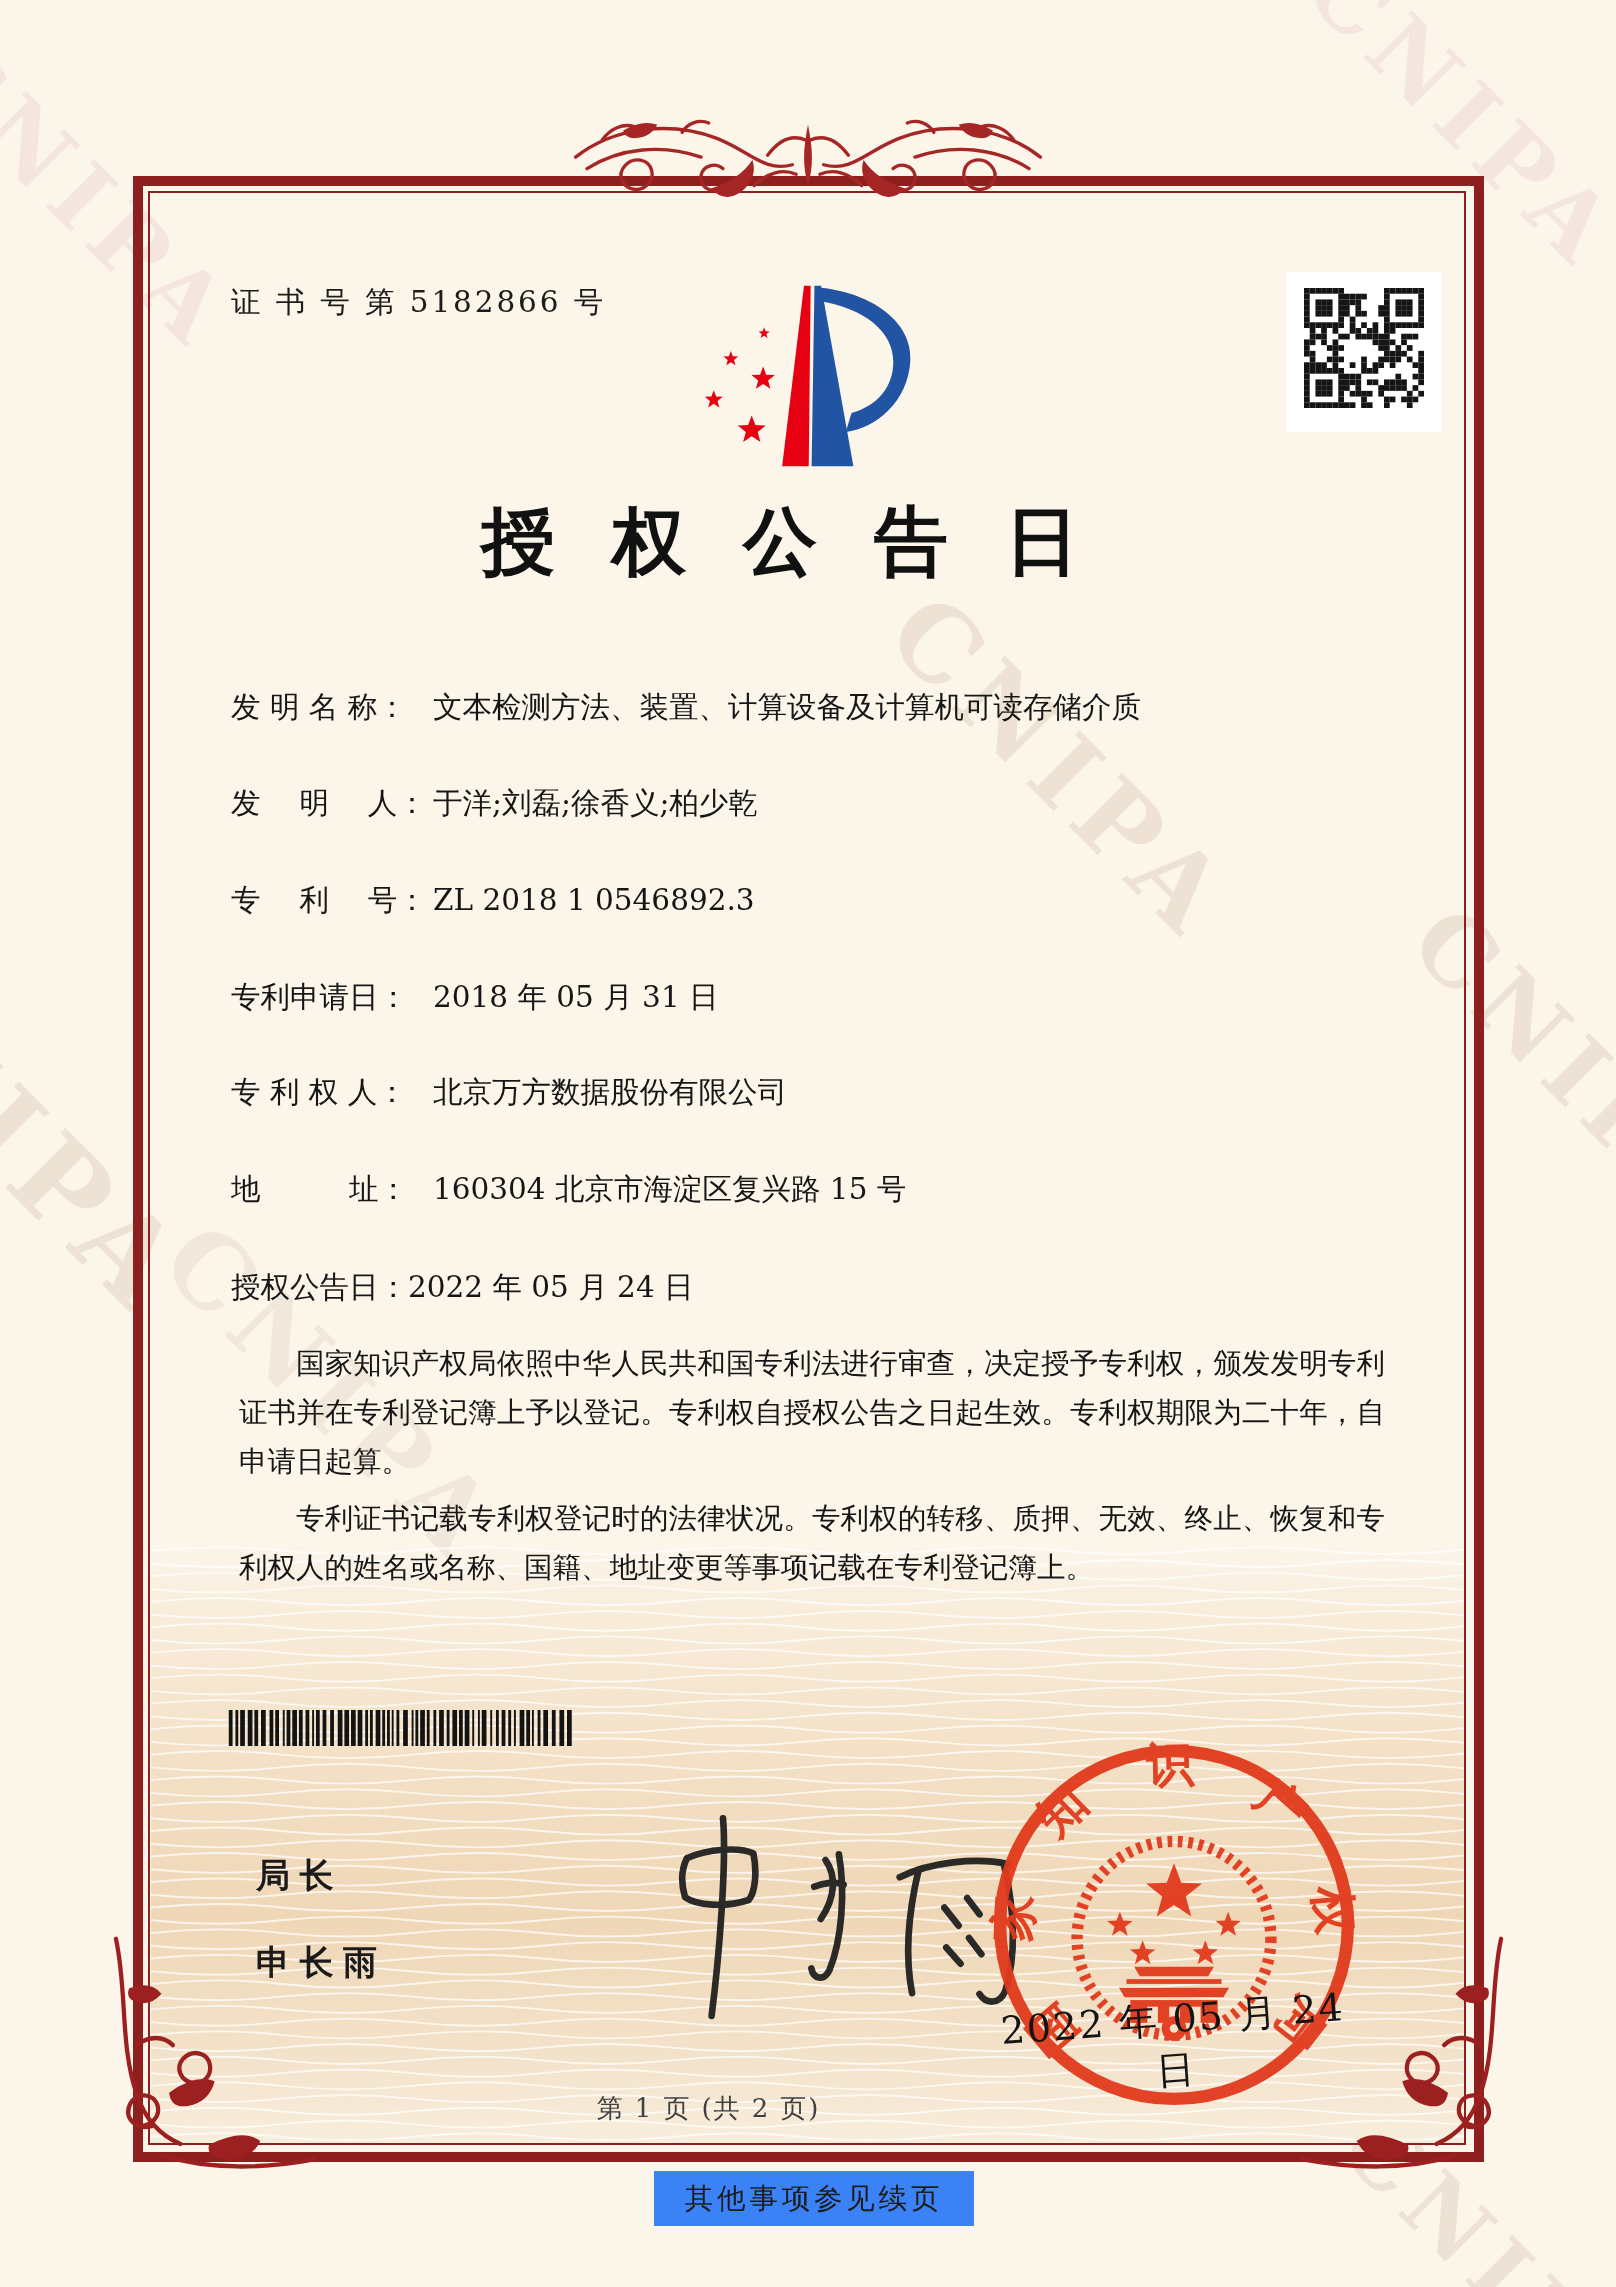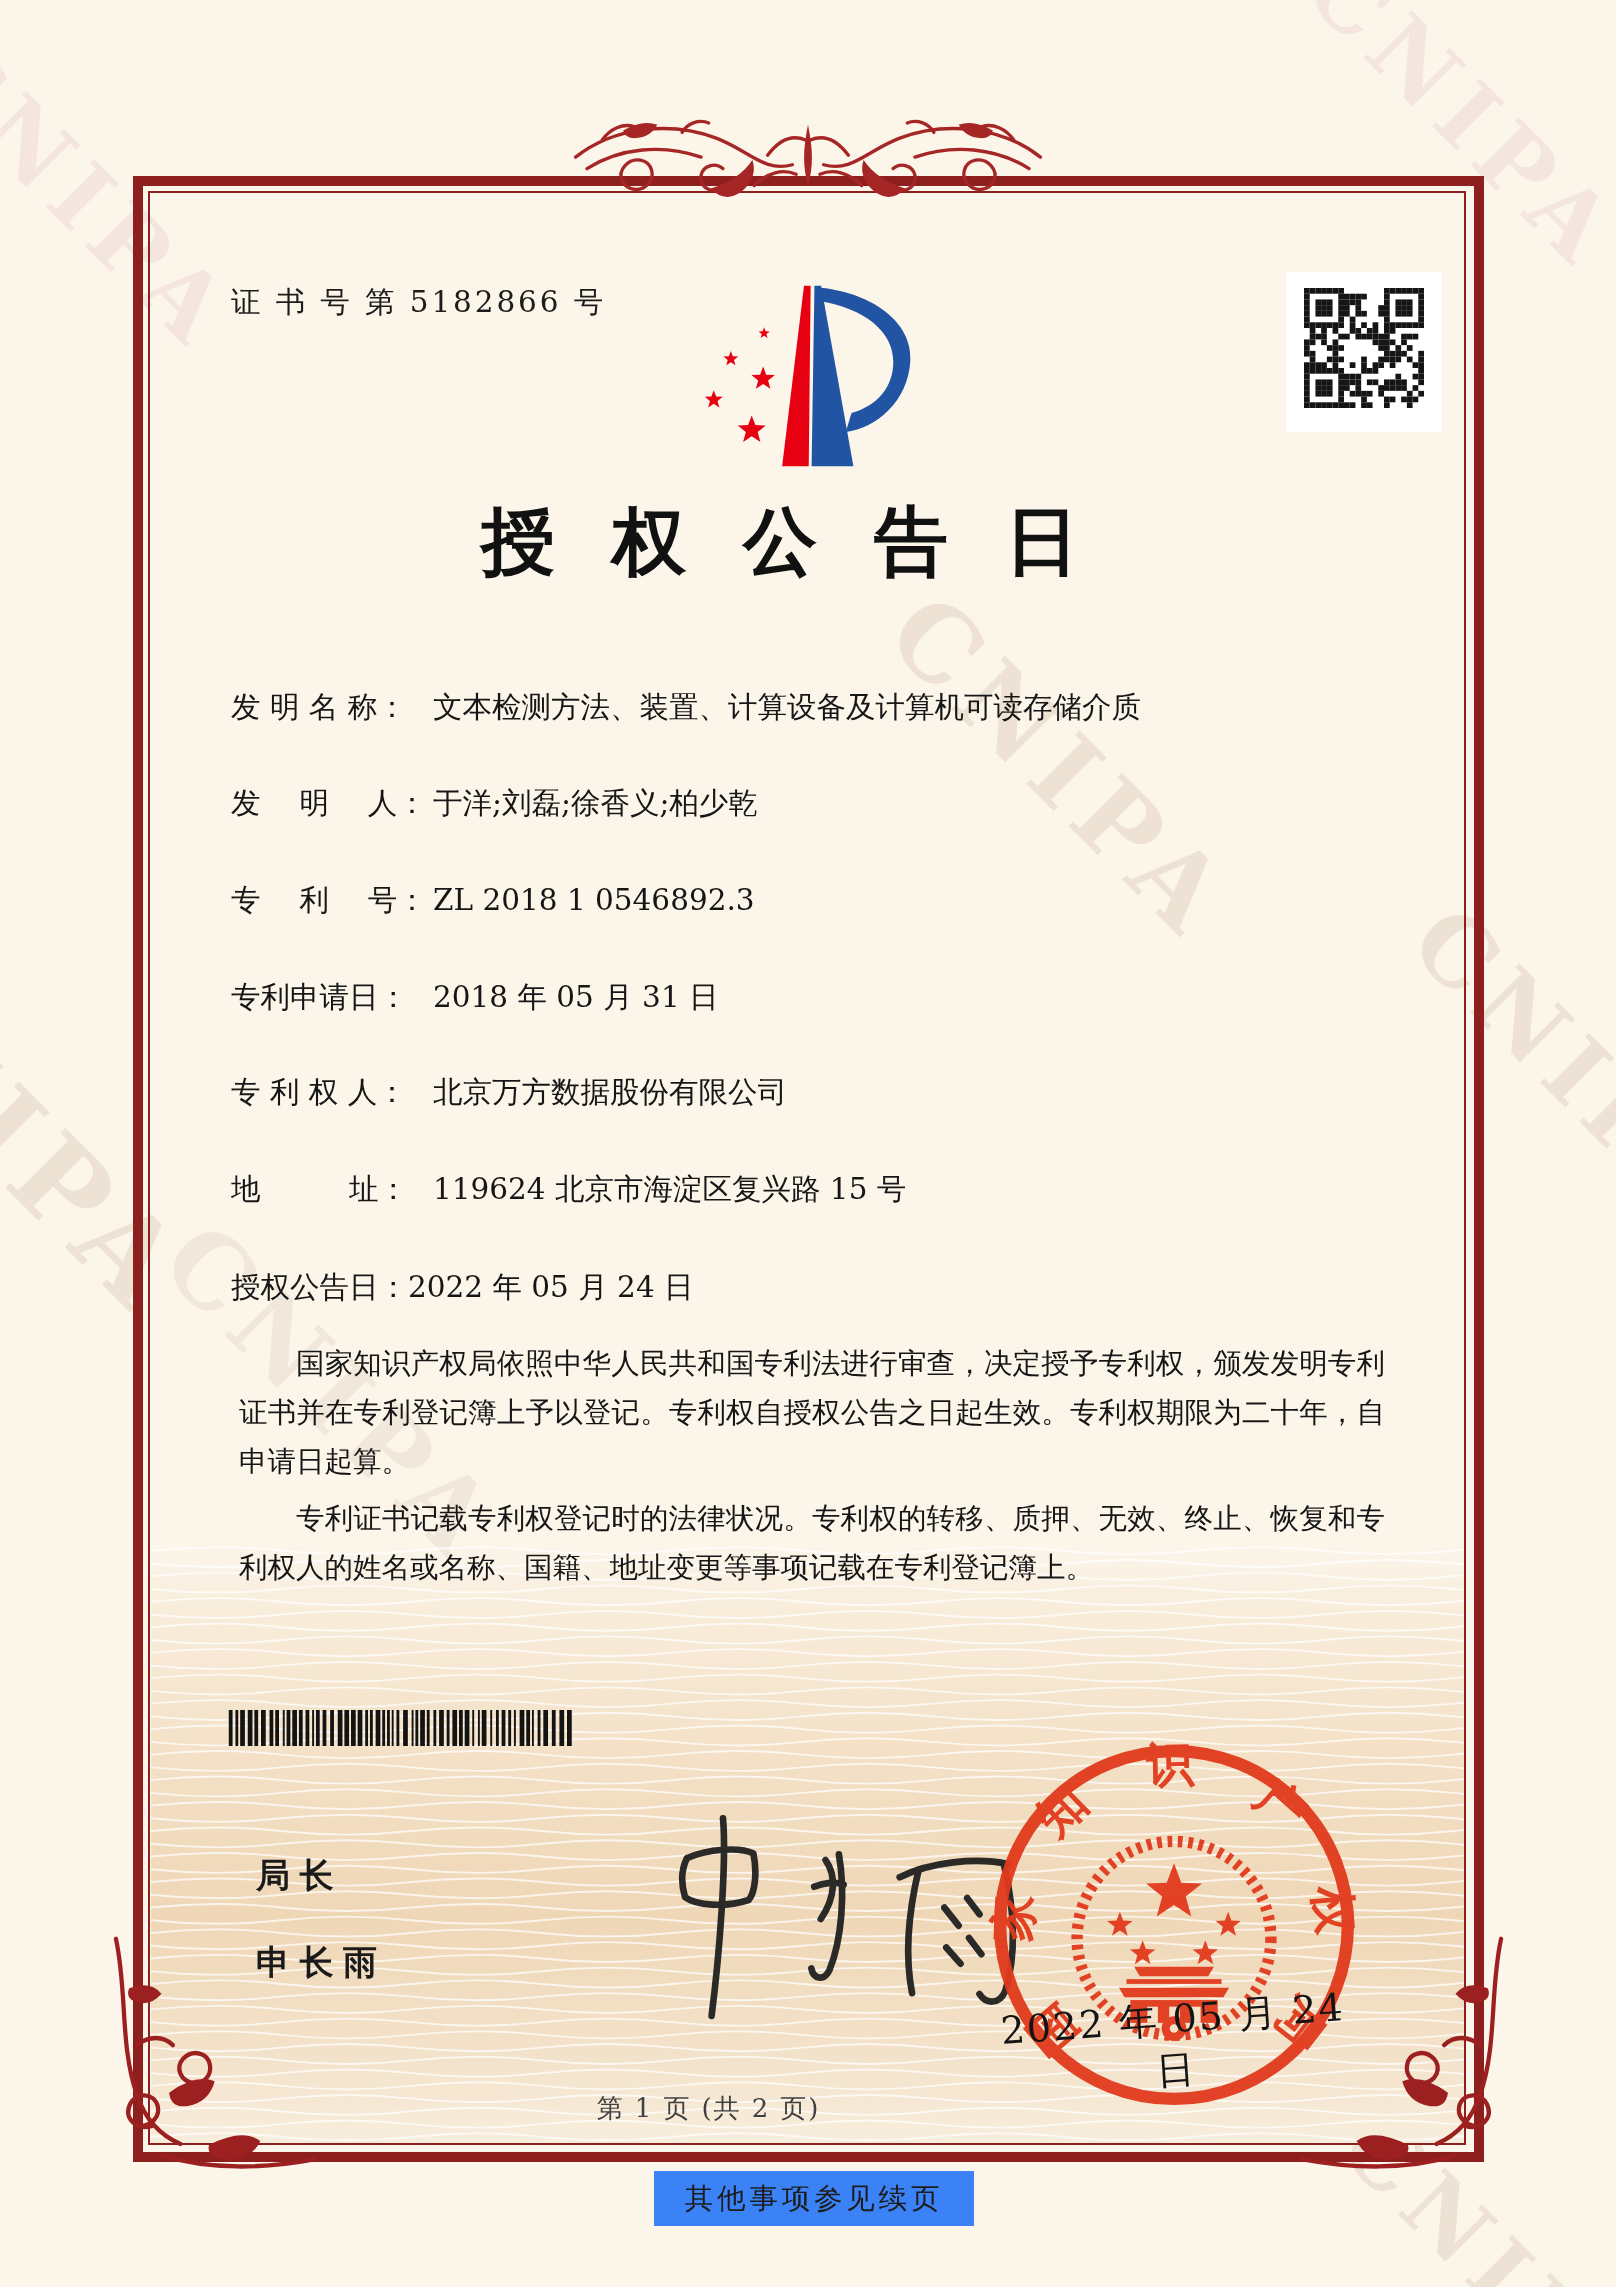--- a/index.html
+++ b/index.html
@@ -434,21 +434,21 @@
   <div class="row" style="top:881px;">
     <span class="lab">专　 利 　号：</span><span>ZL 2018 1 0546892.3</span>
   </div>
   <div class="row" style="top:978px;">
     <span class="lab">专利申请日：</span><span>2018 年 05 月 31 日</span>
   </div>
   <div class="row" style="top:1073px;">
     <span class="lab">专 利 权 人：</span><span>北京万方数据股份有限公司</span>
   </div>
   <div class="row" style="top:1170px;">
-    <span class="lab">地　　　址：</span><span>119624 北京市海淀区复兴路 15 号</span>
+    <span class="lab">地　　　址：</span><span>160304 北京市海淀区复兴路 15 号</span>
   </div>
   <div class="row" style="top:1268px;">
     <span>授权公告日：</span><span>2022 年 05 月 24 日</span>
   </div>
 
   <div id="paras">
     <p>国家知识产权局依照中华人民共和国专利法进行审查，决定授予专利权，颁发发明专利证书并在专利登记簿上予以登记。专利权自授权公告之日起生效。专利权期限为二十年，自申请日起算。</p>
     <p>专利证书记载专利权登记时的法律状况。专利权的转移、质押、无效、终止、恢复和专利权人的姓名或名称、国籍、地址变更等事项记载在专利登记簿上。</p>
   </div>
 

